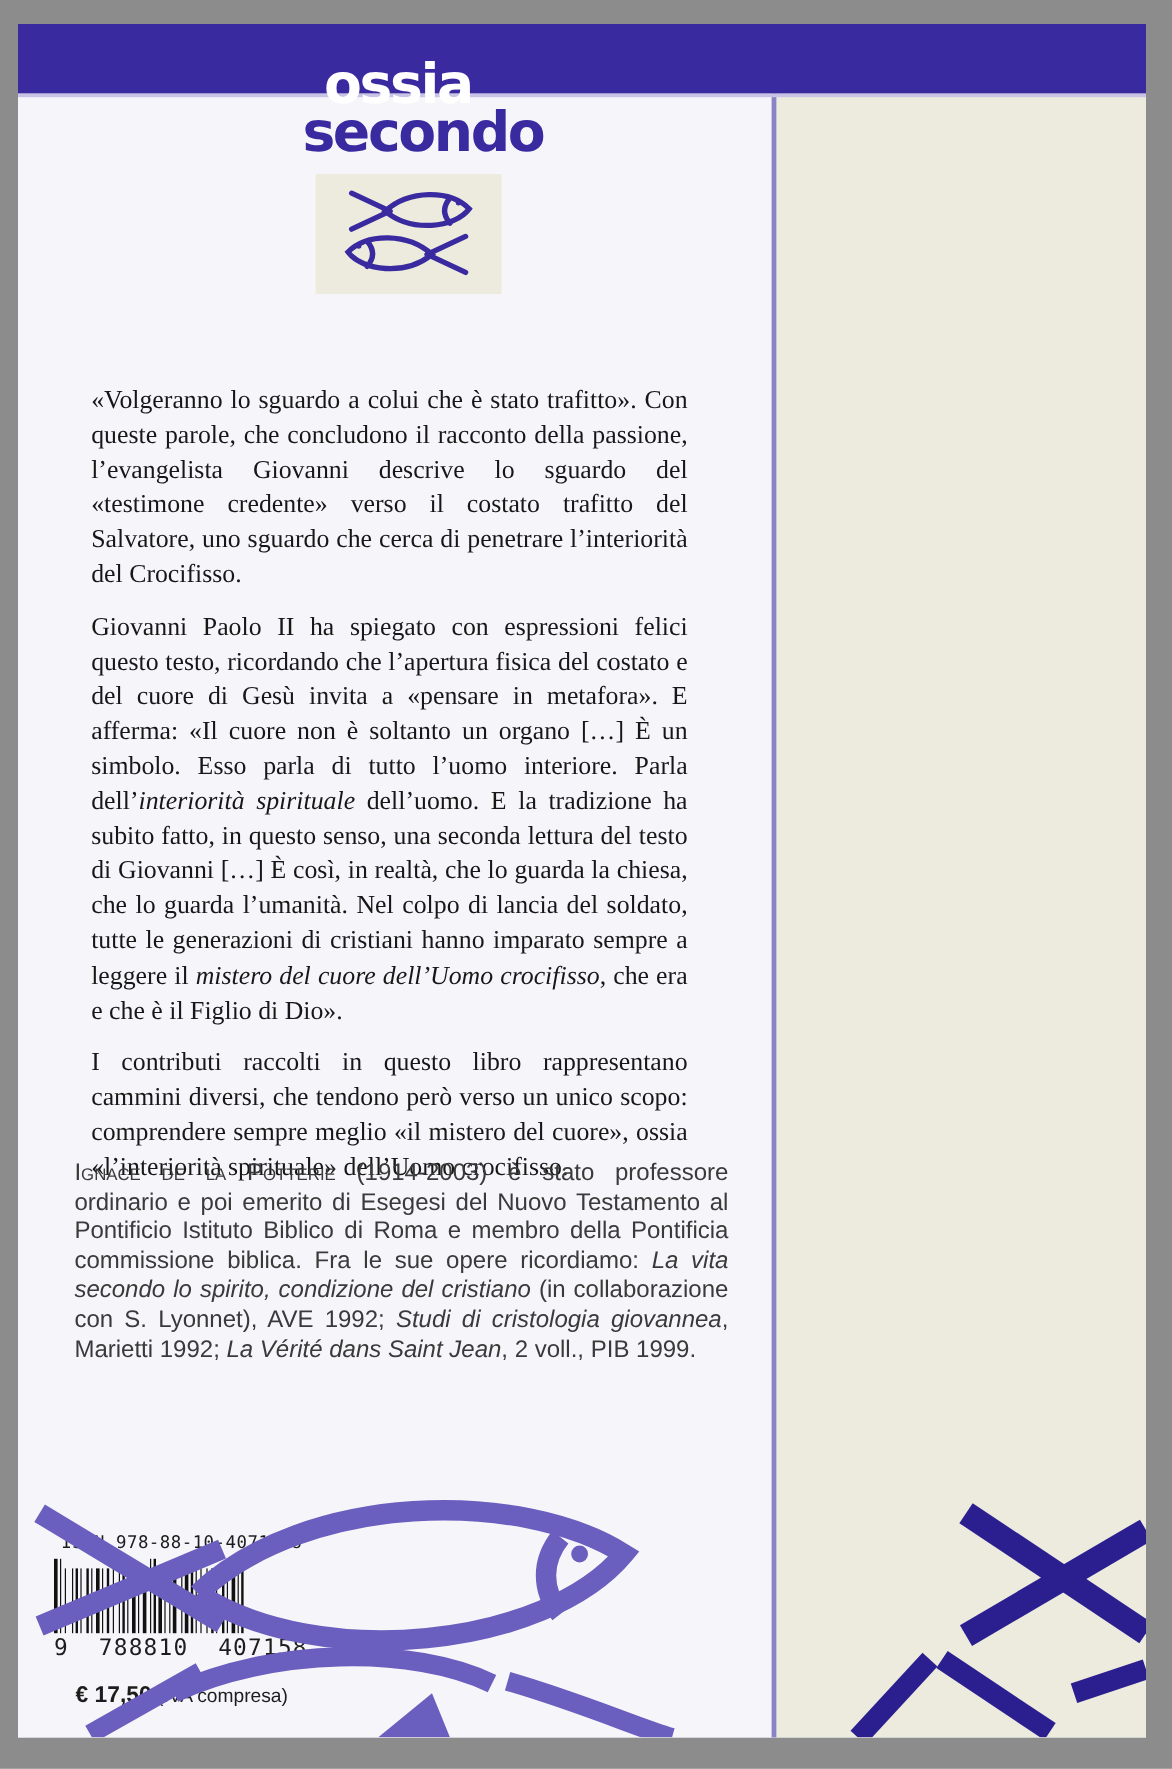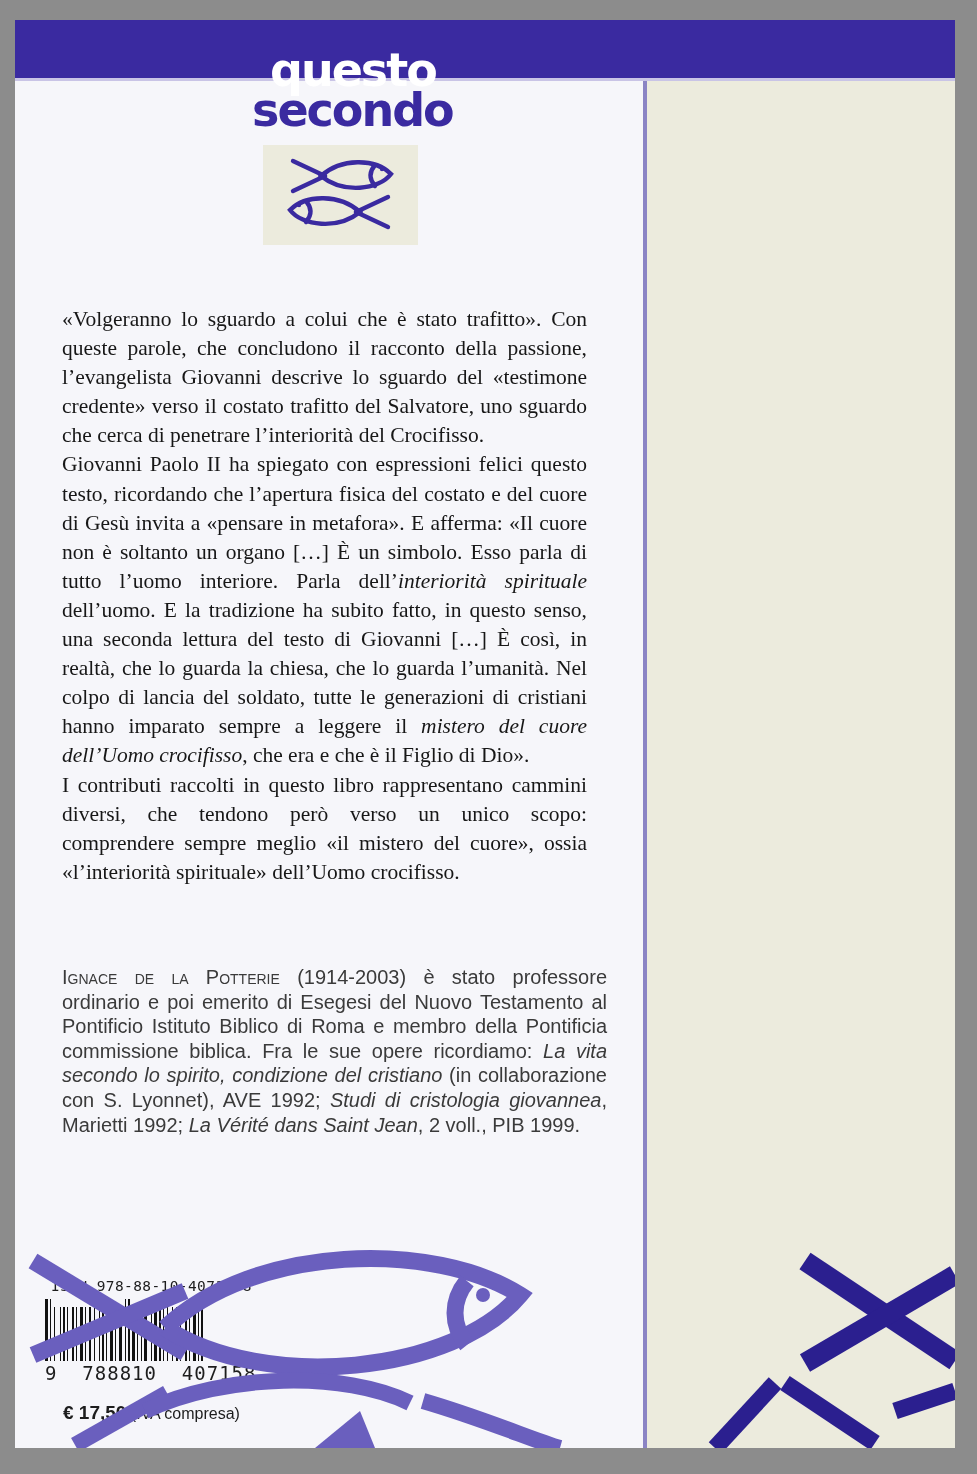--- a/index.html
+++ b/index.html
@@ -39,21 +39,21 @@
   #logo-biblici{top:62px;left:4px;color:#3a2aa0;}
 
   #fishbox{position:absolute;left:15px;top:120px;width:155px;height:100px;
            background:#ecebdd;}
 
   
   #blurb{position:absolute;left:47px;top:285px;width:525px;
          font-family:"Liberation Serif",serif;
          font-size:21.5px;line-height:29.1px;color:#171717;
          text-align:justify;}
-  #blurb p{margin:0;}
+  #blurb p{margin:14px;}
   #blurb i{font-style:italic;}
 
   
   #bio{position:absolute;left:47px;top:945px;width:545px;
        font-family:"Liberation Sans",sans-serif;
        font-size:20px;line-height:24.6px;color:#3a3a3a;
        text-align:justify;}
   #bio i{font-style:italic;}
   .smallcaps{font-variant:small-caps;}
 
@@ -84,21 +84,21 @@
   <div id="book">
 
     <div id="panel-back"></div>
     <div id="panel-spine"></div>
     <div id="fold"></div>
 
     <div id="band"></div>
     <div id="band-underline"></div>
 
     <div id="logo">
-      <div class="logo-word" id="logo-studi">questo</div>
+      <div class="logo-word" id="logo-studi">ossia</div>
       <div class="logo-word" id="logo-biblici">secondo</div>
 
       <div id="fishbox">
         <svg width="155" height="100" viewBox="0 0 155 100">
           <g fill="none" stroke="#3a2aa0" stroke-width="4.4" stroke-linecap="round">
 
             <path d="M30 16 L62 31"></path>
             <path d="M30 46 L62 31"></path>
             <path d="M58 31 C 78 13, 112 13, 128 29
                      C 116 45, 80 49, 58 31 Z"></path>

